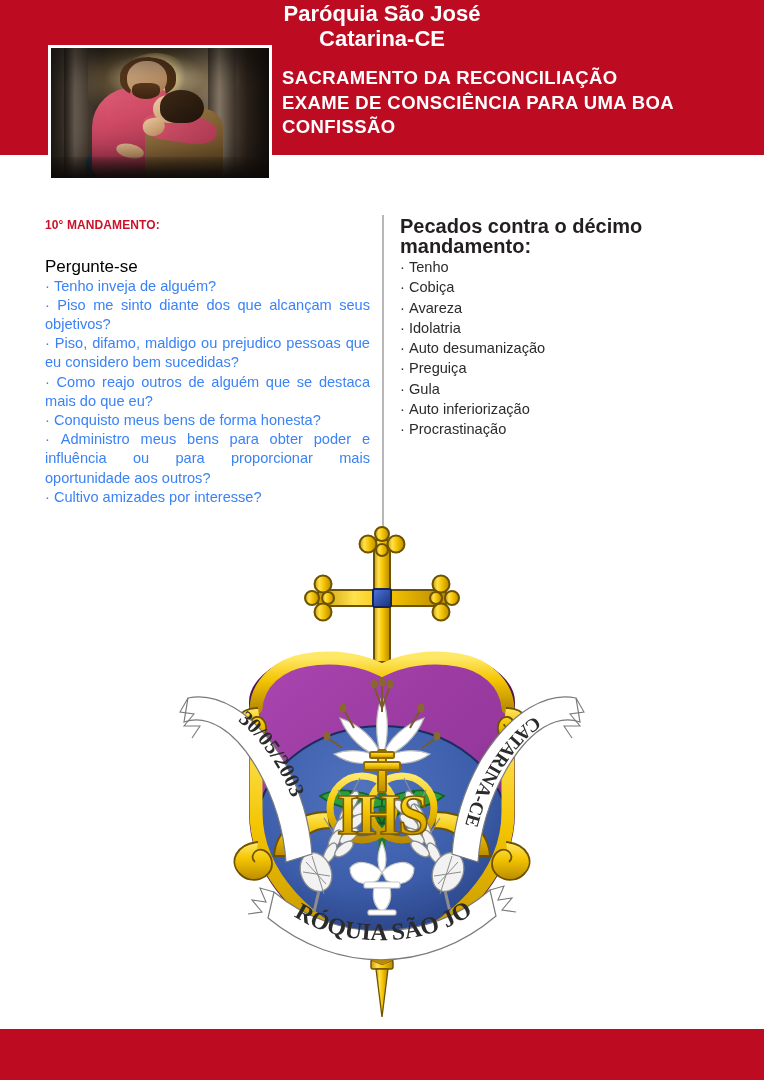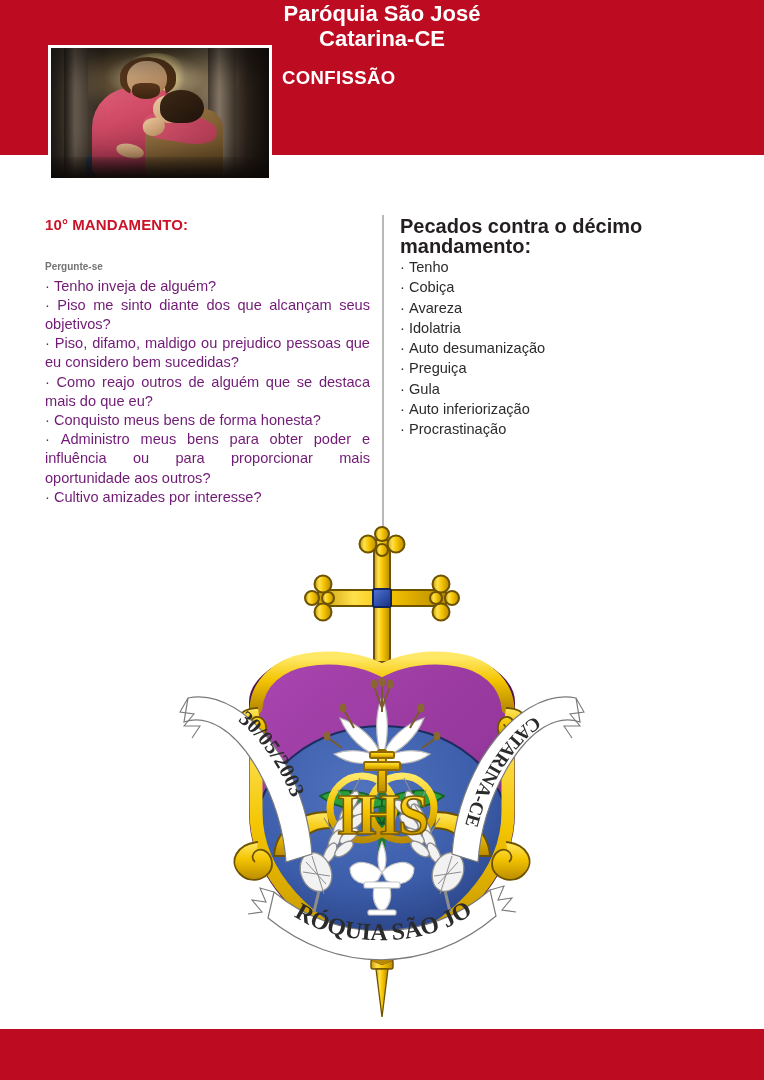--- a/index.html
+++ b/index.html
@@ -170,45 +170,45 @@
   #right-column {
     position: absolute;
     left: 400px;
     top: 216px;
     width: 330px;
   }
 
   .cmd-heading {
     color: #cc1228;
     font-weight: bold;
-    font-size: 15px;
+    font-size: 12px;
     line-height: 18.5px;
     letter-spacing: 0.1px;
     text-transform: uppercase;
     margin: 0 0 22px 0;
   }
   .cmd-heading span { display: block; }
 
   .ask-label {
-    font-weight: bold;
-    font-size: 10px;
+    font-weight: normal;
+    font-size: 17px;
     line-height: 19px;
-    color: #737373;
+    color: #000000;
     margin: 0 0 1px 0;
   }
 
   ul.qlist, ul.slist {
     list-style: none;
     margin: 0;
     padding: 0;
   }
   ul.qlist li {
     font-size: 14.6px;
     line-height: 19.2px;
-    color: #701a75;
+    color: #3b82f6;
     text-align: justify;
     margin: 0;
   }
   ul.qlist li::before {
     content: "\00B7\00A0";
   }
   ul.slist li {
     font-size: 14.6px;
     line-height: 20.3px;
     color: #2b2b2b;
@@ -277,20 +277,22 @@
   <div class="illus-layer christ-beard"></div>
   <div class="illus-layer pen-head"></div>
   <div class="illus-layer pen-hair"></div>
   <div class="illus-layer pen-hands"></div>
   <div class="illus-layer pen-hands2"></div>
   <div class="illus-layer floor"></div>
   <div class="illus-layer vignette"></div>
 </div>
 
 <div id="header-title">
+  <span class="tline">SACRAMENTO DA RECONCILIAÇÃO</span>
+  <span class="tline">EXAME DE CONSCIÊNCIA PARA UMA BOA</span>
   <span class="tline">CONFISSÃO</span>
 </div>
 
 <div id="column-divider"></div>
 
 <div id="left-column">
   <div class="cmd-heading">
     <span>10° MANDAMENTO:</span>
   </div>
   <div class="ask-label">Pergunte-se</div>

